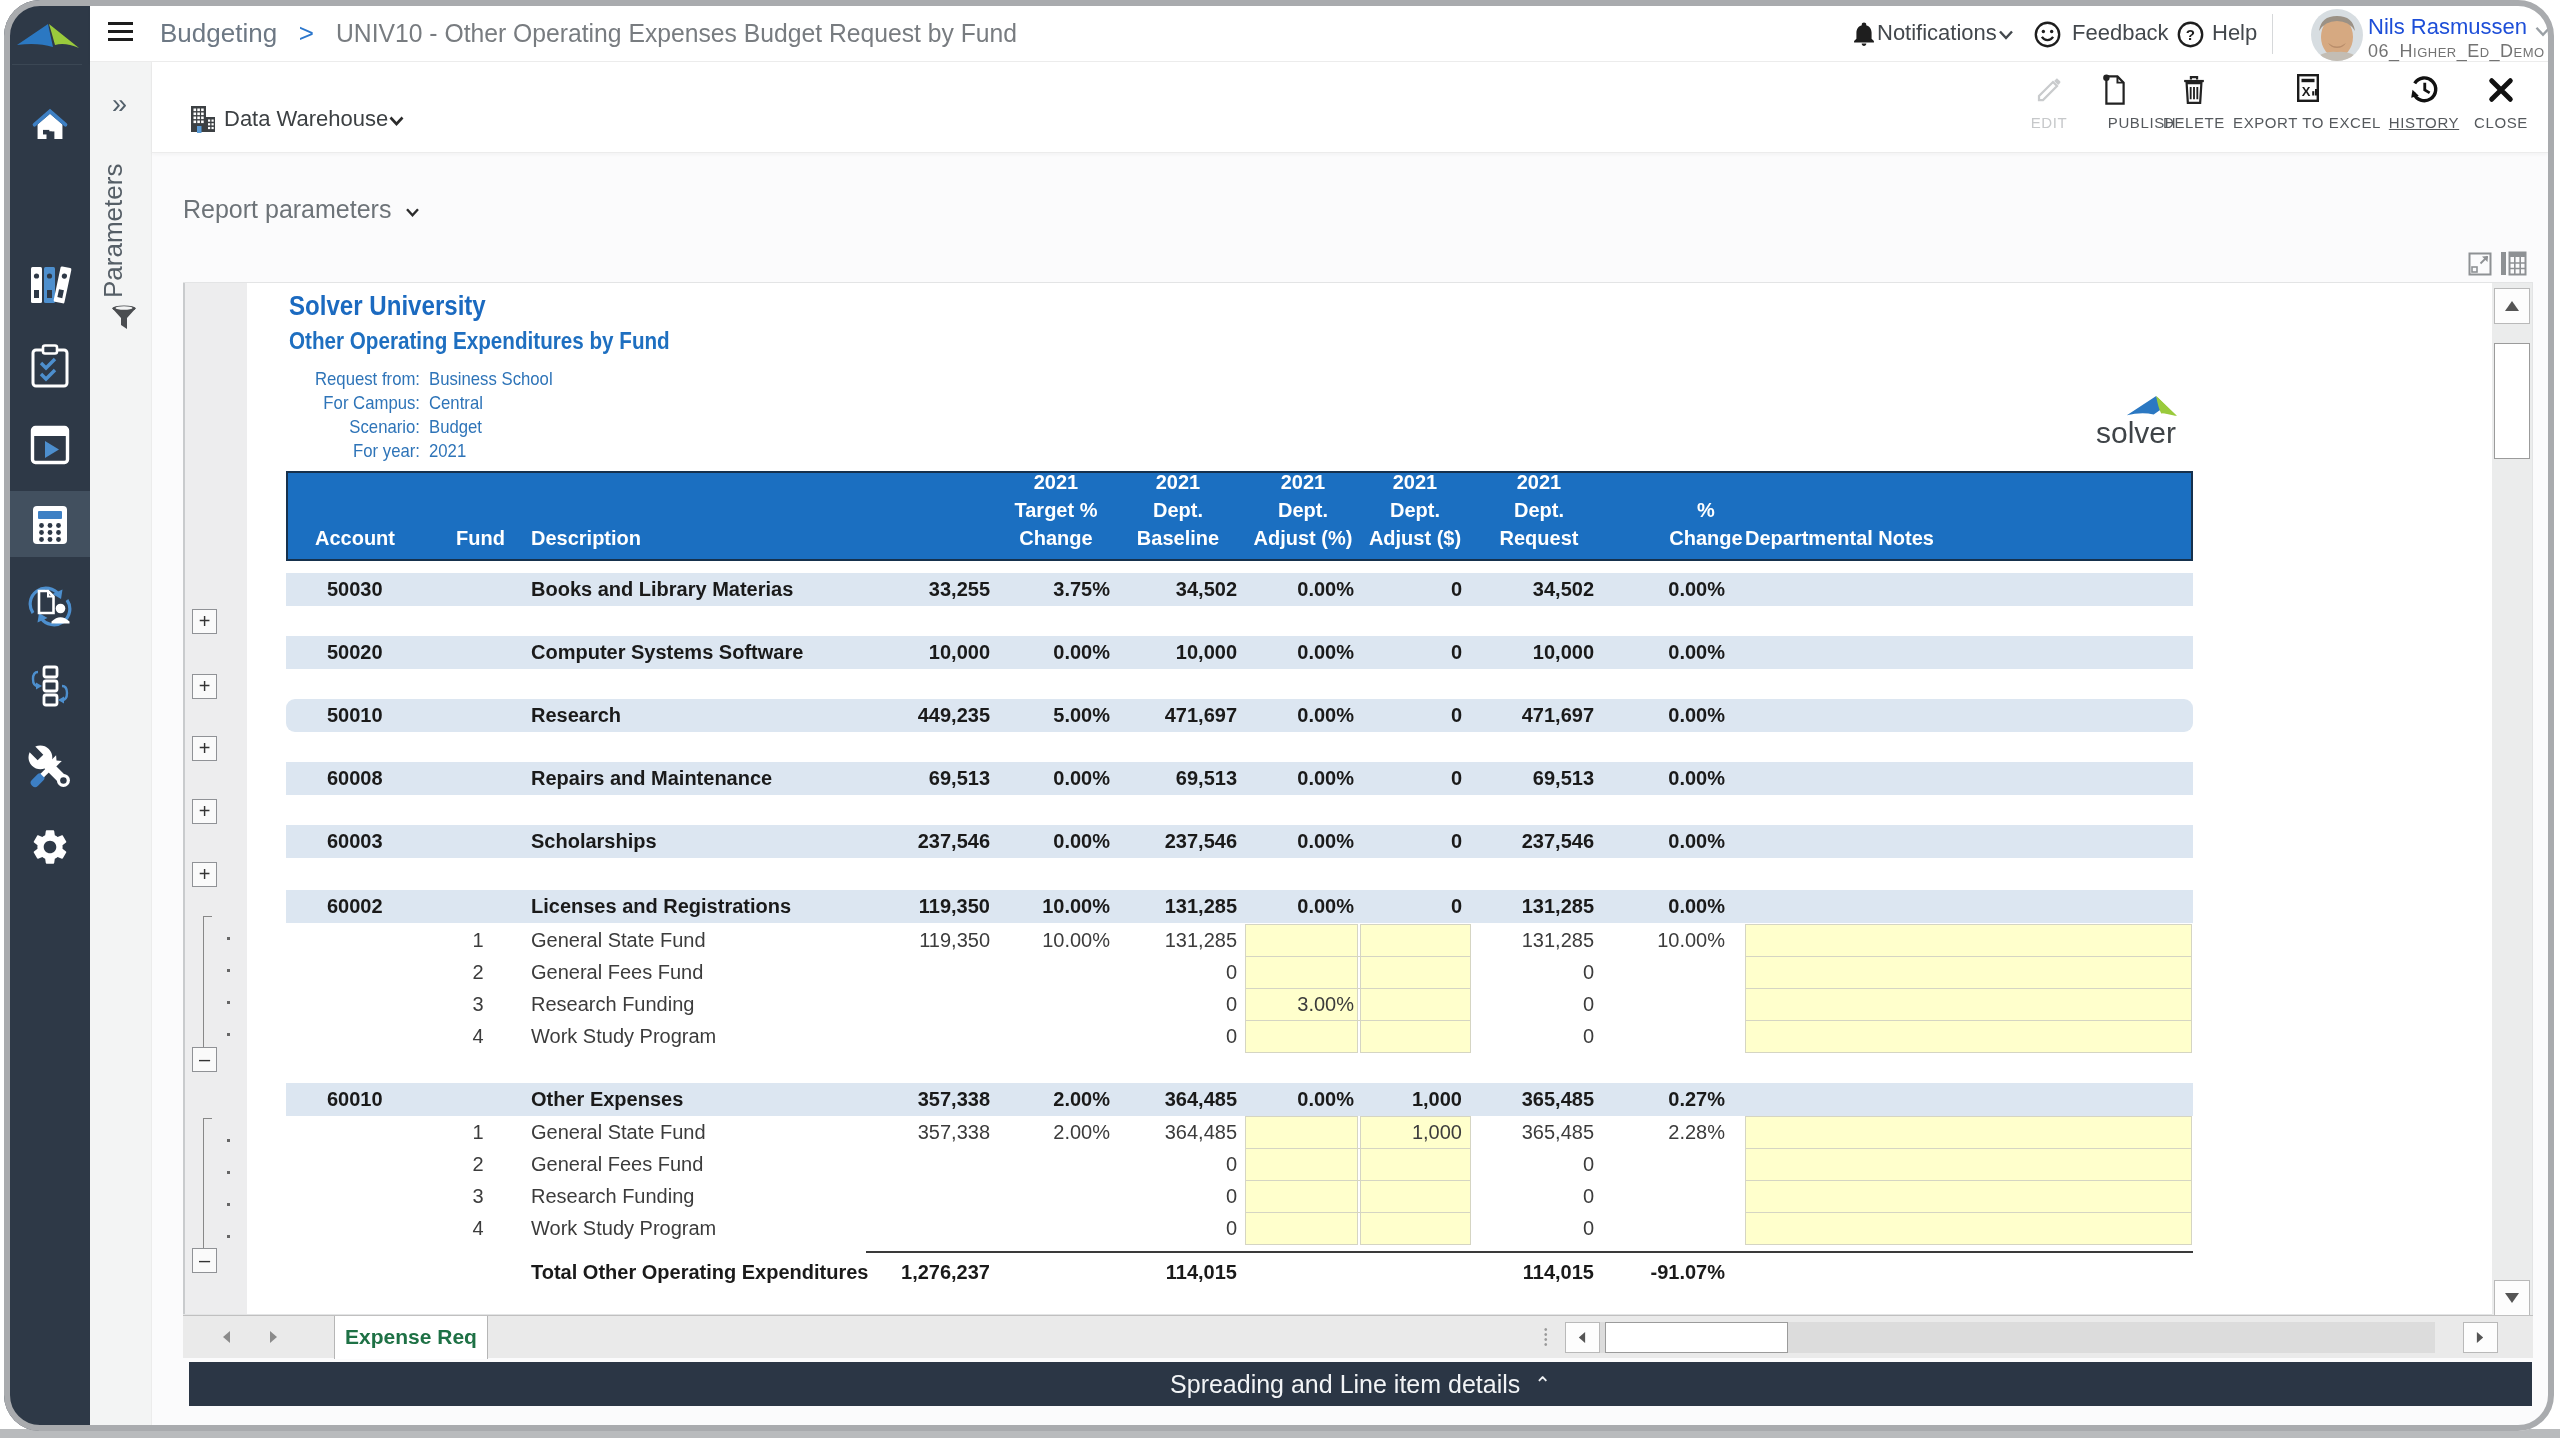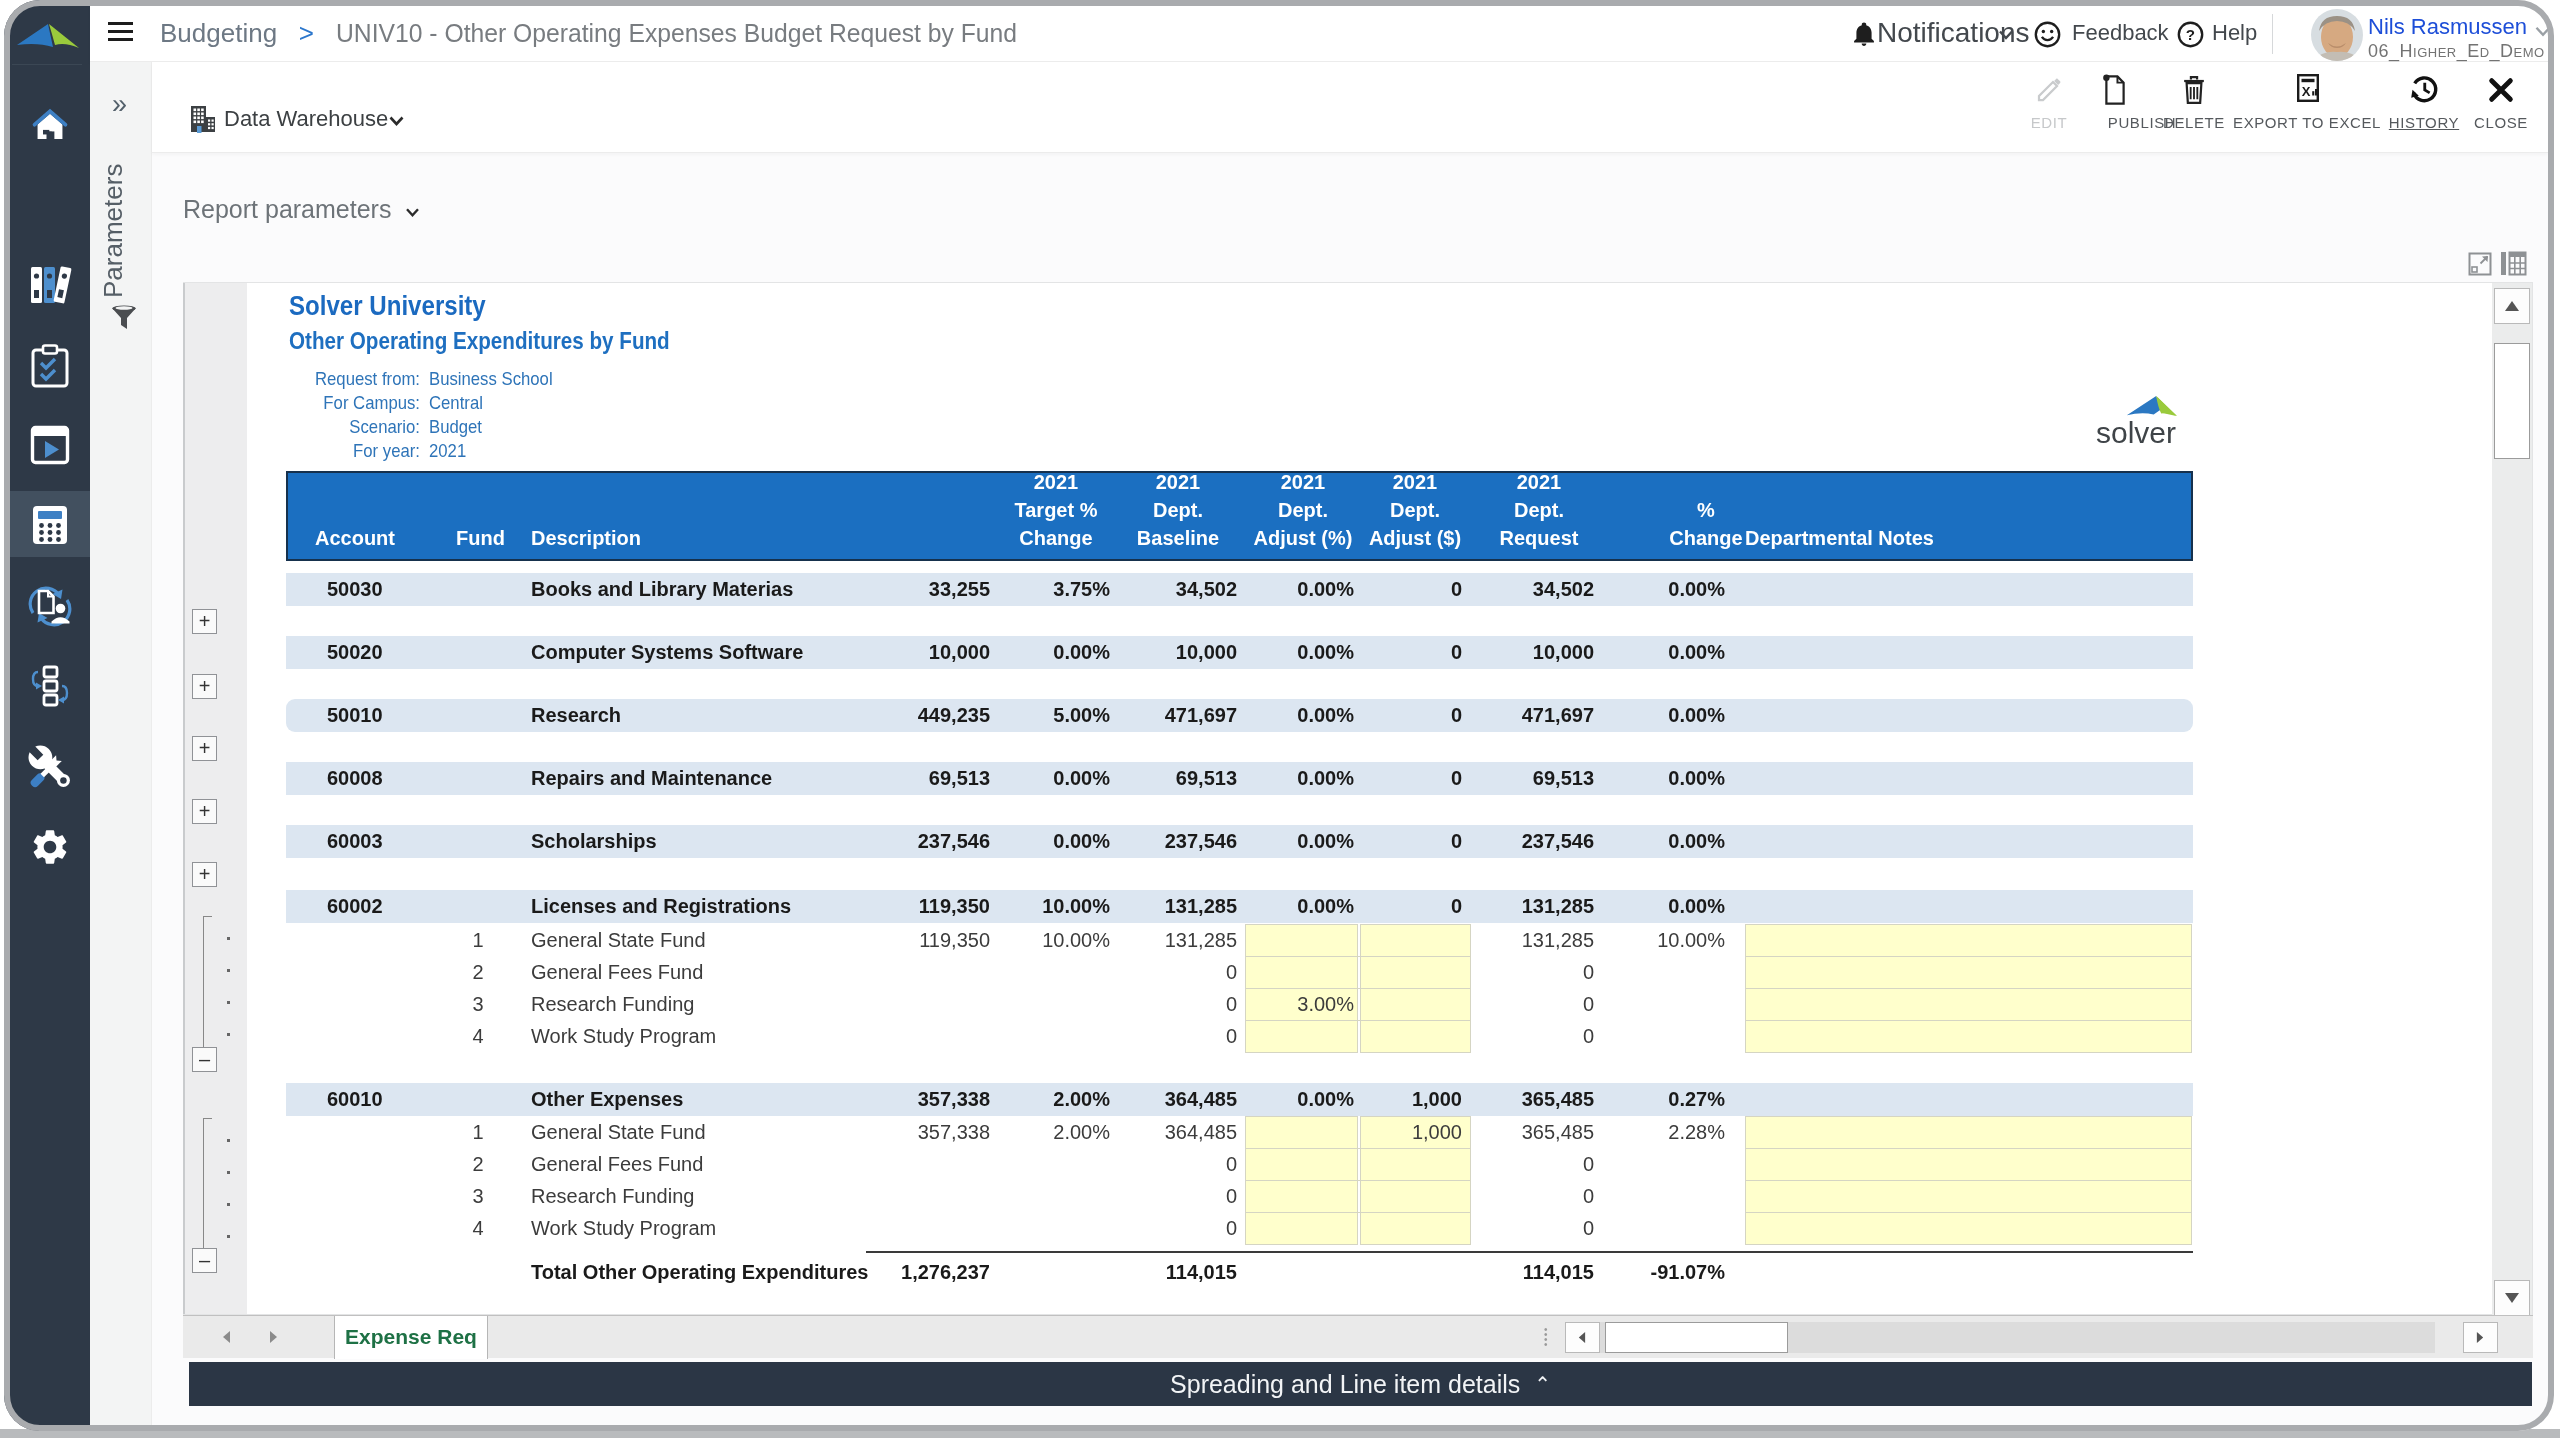--- a/index.html
+++ b/index.html
@@ -138,21 +138,21 @@
     <div id="topbar">
       <div class="abs" style="left:18px;top:16px;width:25px;height:20px;">
         <div style="height:3px;background:#1c1c1c;margin-bottom:5px;"></div>
         <div style="height:3px;background:#1c1c1c;margin-bottom:5px;"></div>
         <div style="height:3px;background:#1c1c1c;"></div>
       </div>
       <div class="abs" style="left:70px;top:0;height:56px;line-height:54px;font-size:26px;color:#6d7884;">Budgeting&nbsp;&nbsp;&nbsp;<span style="color:#2c77cc;">&gt;</span>&nbsp;&nbsp;&nbsp;<span style="color:#787c80;display:inline-block;transform:scaleX(0.95);transform-origin:0 50%;">UNIV10 - Other Operating Expenses Budget Request by Fund</span></div>
       <svg class="abs" style="left:1760px;top:13px;" width="28" height="30" viewBox="0 0 24 24">
           <path fill="#1e1e1e" d="M12 22.2c1.1 0 2-.9 2-2h-4c0 1.1.9 2 2 2zm6.5-6.2v-5.2c0-3.1-1.7-5.7-4.6-6.4v-.7c0-.8-.8-1.5-1.9-1.5s-1.9.7-1.9 1.5v.7C7.2 5.1 5.5 7.7 5.5 10.8V16l-2 2v1.2h17V18l-2-2z"></path>
         </svg>
-      <div class="abs" style="left:1787px;top:0;height:56px;line-height:54px;font-size:28px;color:#43484d;">Notifications</div>
+      <div class="abs" style="left:1787px;top:0;height:56px;line-height:54px;font-size:22px;color:#43484d;">Notifications</div>
       <svg class="abs" style="left:1908px;top:23px;" width="16" height="12" viewBox="0 0 16 12">
           <path fill="none" stroke="#43484d" stroke-width="2.4" d="M2 2.5 L8 9 L14 2.5"></path>
         </svg>
       <svg class="abs" style="left:1944px;top:15px;" width="27" height="27" viewBox="0 0 24 24">
           <circle cx="12" cy="12" r="10.4" fill="none" stroke="#1e1e1e" stroke-width="2.1"></circle>
           <circle cx="8.3" cy="9.3" r="1.5" fill="#1e1e1e"></circle>
           <circle cx="15.7" cy="9.3" r="1.5" fill="#1e1e1e"></circle>
           <path fill="none" stroke="#1e1e1e" stroke-width="2" d="M7 14.2c1.2 1.8 2.9 2.8 5 2.8s3.8-1 5-2.8"></path>
         </svg>
       <div class="abs" style="left:1982px;top:0;height:56px;line-height:54px;font-size:22px;color:#43484d;">Feedback</div>

